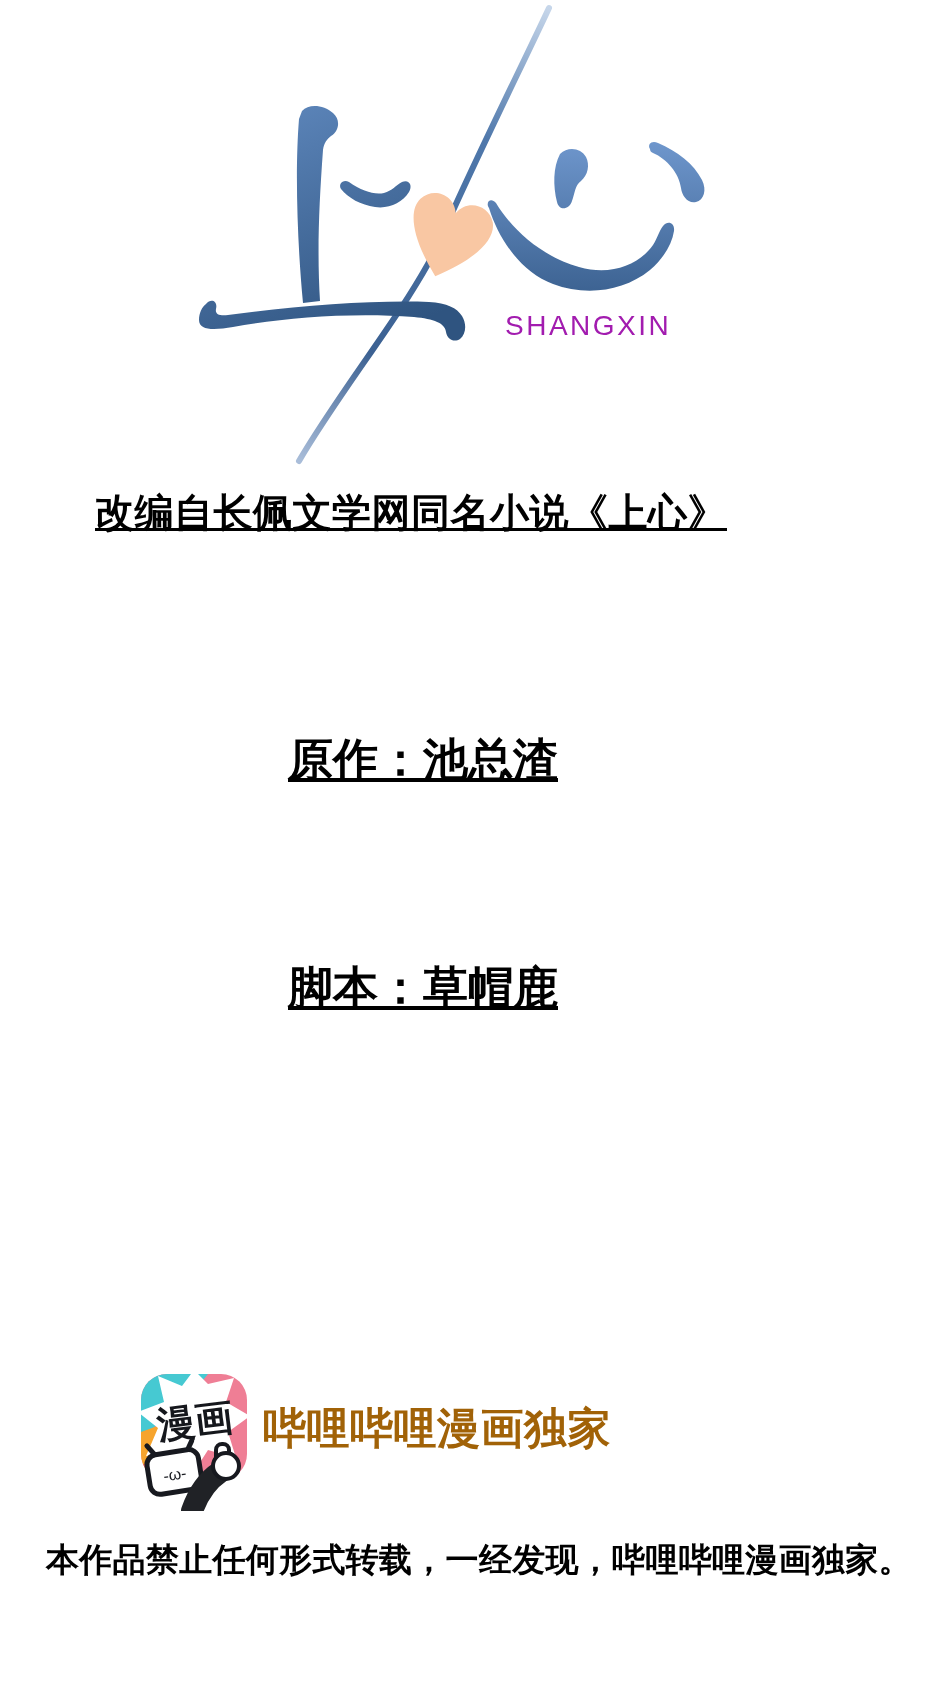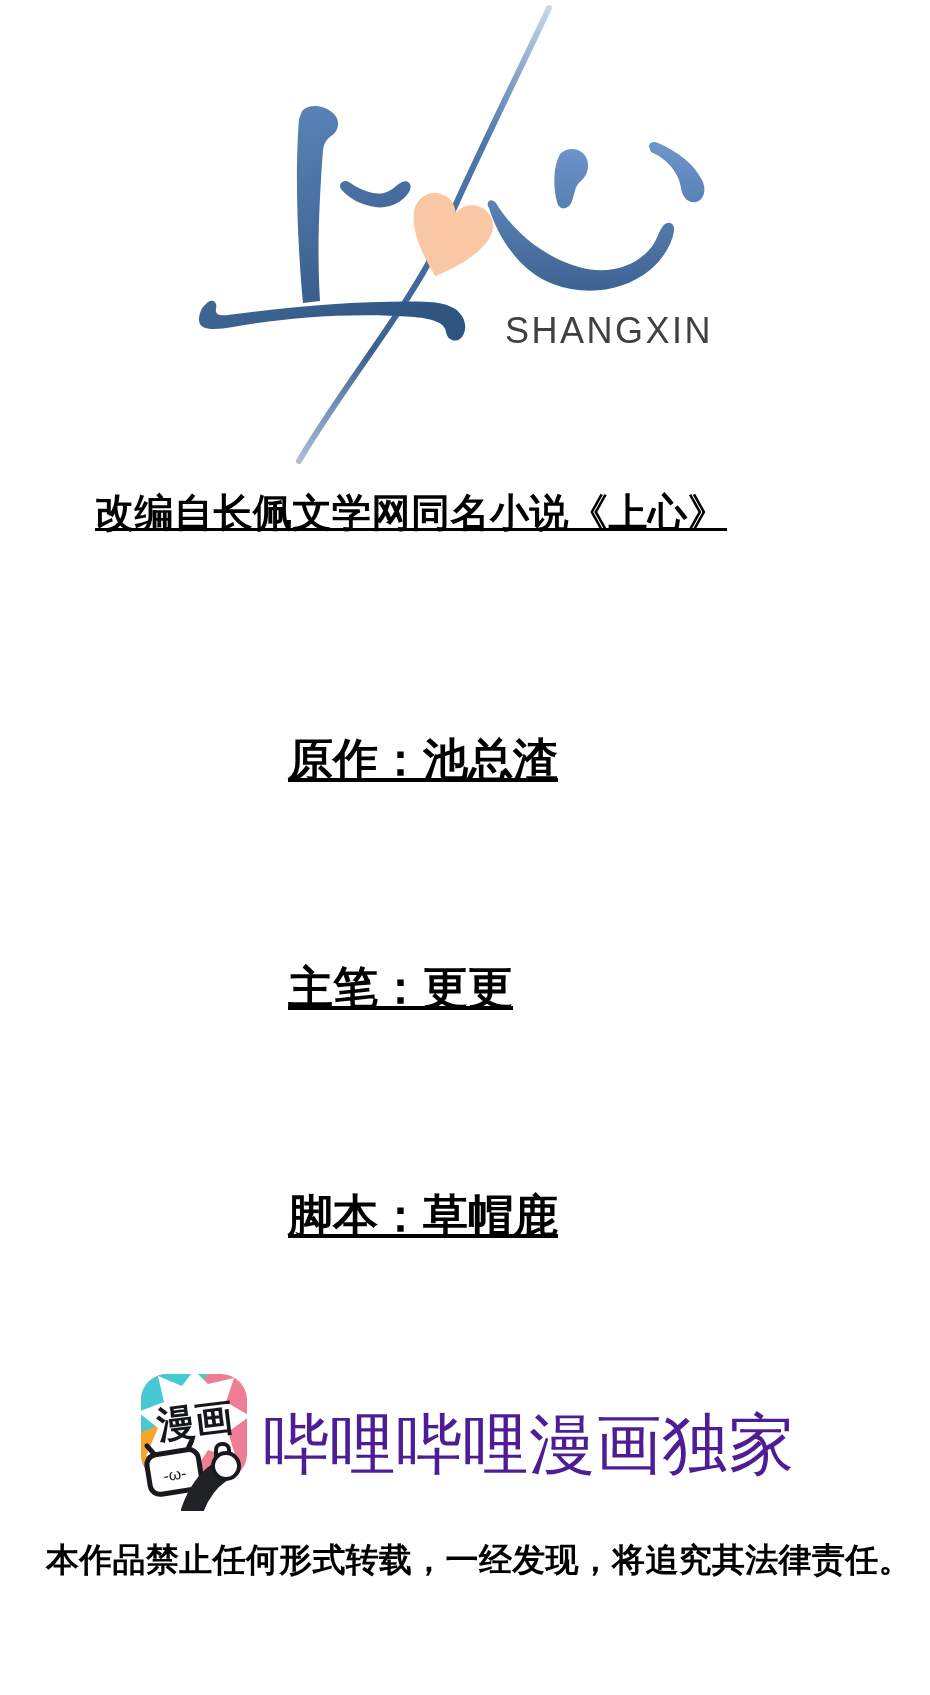--- a/index.html
+++ b/index.html
@@ -5,39 +5,39 @@
   html,body{margin:0;padding:0;background:#ffffff;}
   body{
     width:930px;height:1695px;position:relative;overflow:hidden;
     font-family:"Liberation Sans","DejaVu Sans",sans-serif;
     color:#000;
   }
   .abs{position:absolute;}
   #logo-svg{left:0;top:0;width:930px;height:470px;}
   .logo-en{
     left:505px;top:310px;
-    font-size:36px;letter-spacing:2.5px;font-weight:400;
-    color:#404040;
+    font-size:28px;letter-spacing:2.5px;font-weight:400;
+    color:#a21caf;
   }
   .adaptation{
     left:95px;top:486px;width:800px;
     font-size:39px;font-weight:700;letter-spacing:0.5px;
     white-space:pre;
     text-decoration:underline;
   }
   .credits{
     left:288px;top:570px;
     font-size:45px;font-weight:700;line-height:76px;
     white-space:pre;
   }
   .credit-row{height:76px;text-decoration:underline;}
   .publisher-label{
     left:263px;top:1400px;
-    font-size:66px;font-weight:400;letter-spacing:0.5px;
-    color:#4c1d95;white-space:pre;
+    font-size:43px;font-weight:700;letter-spacing:0.5px;
+    color:#a16207;white-space:pre;
   }
   .legal{
     left:46px;top:1538px;width:860px;
     font-size:33px;font-weight:700;letter-spacing:0.3px;
     white-space:pre;
   }
 </style>
 </head>
 <body>
 
@@ -85,21 +85,20 @@
            C657,239 659,231 663,226 C668,220 675,223 674,231 C672,244 664,258 650,270
            C623,292 585,296 553,284 C521,272 499,240 489,208 Z"></path>
 </svg>
 
 <div class="abs logo-en">SHANGXIN</div>
 
 <div class="abs adaptation">改编自长佩文学网同名小说《上心》</div>
 
 <div class="abs credits">
   <div class="credit-row"><span>原作</span><span>：</span><span>池总渣</span></div>
-  <div class="credit-row"><span>主笔</span><span>：</span><span>更更</span></div>
   <div class="credit-row"><span>脚本</span><span>：</span><span>草帽鹿</span></div>
   
   
   
 </div>
 
 <svg class="abs" style="left:138px;top:1366px;width:112px;height:145px" viewBox="0 0 112 145" xmlns="http://www.w3.org/2000/svg">
   <defs>
     <clipPath id="iconClip">
         <rect x="3" y="8" width="106" height="106" rx="26"></rect>
@@ -119,13 +118,13 @@
     <rect x="10" y="86" width="52" height="40" rx="10" fill="#ffffff" stroke="#17191f" stroke-width="5"></rect>
     <text x="36" y="114" text-anchor="middle" font-size="16" fill="#17191f">-ω-</text>
   </g>
   <path d="M54,145 C60,128 70,114 82,106" stroke="#202226" stroke-width="22" fill="none" stroke-linecap="round"></path>
   <rect x="78" y="78" width="13" height="20" rx="6" fill="#ffffff" stroke="#17191f" stroke-width="4"></rect>
   <circle cx="88" cy="100" r="13" fill="#ffffff" stroke="#17191f" stroke-width="4"></circle>
 </svg>
 
 <div class="abs publisher-label">哔哩哔哩漫画独家</div>
 
-<div class="abs legal">本作品禁止任何形式转载，一经发现，将追究其法律责任。</div>
+<div class="abs legal">本作品禁止任何形式转载，一经发现，哔哩哔哩漫画独家。</div>
 
 </body></html>

